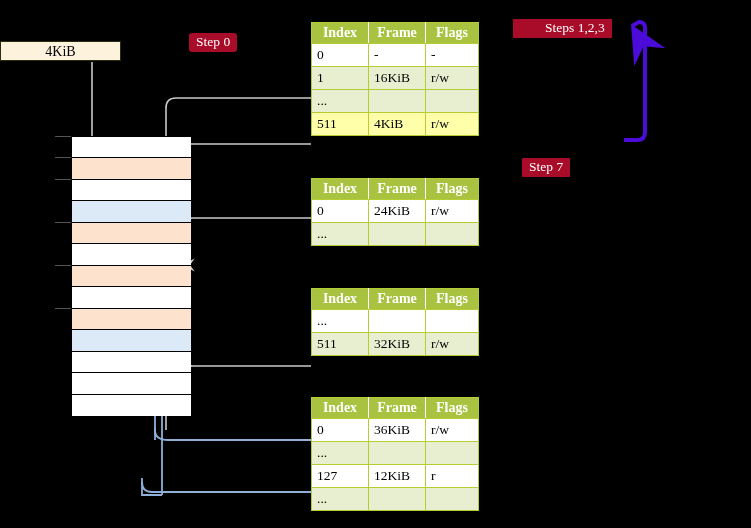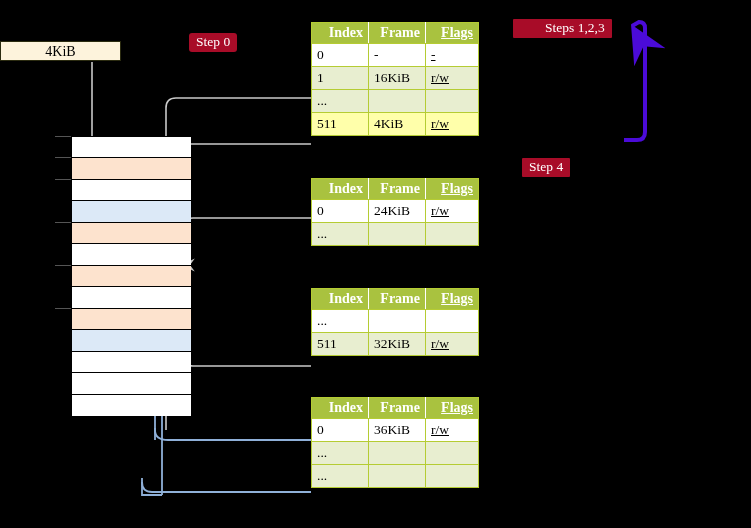--- a/index.html
+++ b/index.html
@@ -23,21 +23,21 @@
     border-spacing: 0;
     background: #ffffff;
     font-size: 13.5px;
     color: #000000;
     border: 1px solid #b5cc33;
   }
   .pt th {
     background: #a9c23f;
     color: #ffffff;
     font-weight: bold;
-    text-align: right;
+    text-align: center;
     padding: 2px 5px;
     font-size: 14px;
     border-right: 1px solid #ffffff;
     border-bottom: 1px solid #b5cc33;
     white-space: nowrap;
   }
   .pt th:last-child { border-right: none; }
   .pt td {
     padding: 2px 5px;
     border-right: 1px solid #b5cc33;
@@ -47,21 +47,21 @@
     vertical-align: middle;
   }
   .pt td:last-child { border-right: none; }
   .pt tr:last-child td { border-bottom: none; }
   .pt tr.rw-white td { background: #ffffff; }
   .pt tr.rw-green td { background: #e8eed0; }
   .pt tr.rw-hl td  { background: #ffffaa; }
 
   .col-index { width: 57px; }
   .col-frame { width: 57px; }
-  .col-flags { width: 53px; text-decoration: underline; }
+  .col-flags { width: 53px; }
 
   
   .badge {
     position: absolute;
     color: #ffffff;
     font-size: 13.5px;
     padding: 2px 7px 3px 7px;
     white-space: nowrap;
     line-height: 1.05;
   }
@@ -176,21 +176,21 @@
       <div class="mrow m-white" style="top: 150.231px; height: 21.4615px;"></div>
       <div class="mrow m-orange" style="top: 171.692px; height: 21.4615px;"></div>
       <div class="mrow m-blue" style="top: 193.154px; height: 21.4615px;"></div>
       <div class="mrow m-white" style="top: 214.615px; height: 21.4615px;"></div>
       <div class="mrow m-white" style="top: 236.077px; height: 21.4615px;"></div>
       <div class="mrow m-white" style="top: 257.538px; height: 21.4615px;"></div>
     </div>
 
   <div class="badge badge-red" style="left:189px; top:33px;">Step 0</div>
   <div class="badge badge-red-sq" style="left:513px; top:19px;padding-left:32px;">Steps 1,2,3</div>
-  <div class="badge badge-red-sq" style="left:522px; top:158px;">Step 4</div>
+  <div class="badge badge-red-sq" style="left:522px; top:158px;">Step 7</div>
 
   <div id="tables-host">
       <table class="pt" style="left: 311px; top: 22px;">
         <thead>
           <tr>
             <th class="col-index">Index</th>
             <th class="col-frame">Frame</th>
             <th class="col-flags">Flags</th>
           </tr>
         </thead>
@@ -271,20 +271,25 @@
           <tr class="rw-white">
             <td class="col-index">0</td>
             <td class="col-frame">36KiB</td>
             <td class="col-flags">r/w</td>
           </tr>
           <tr class="rw-green">
             <td class="col-index">...</td>
             <td class="col-frame"></td>
             <td class="col-flags"></td>
           </tr>
+          <tr class="rw-white">
+            <td class="col-index">127</td>
+            <td class="col-frame">12KiB</td>
+            <td class="col-flags">r</td>
+          </tr>
           <tr class="rw-green">
             <td class="col-index">...</td>
             <td class="col-frame"></td>
             <td class="col-flags"></td>
           </tr>
         </tbody>
       </table>
     </div>
 
 <div class="tick" style="top: 136px;"></div>

